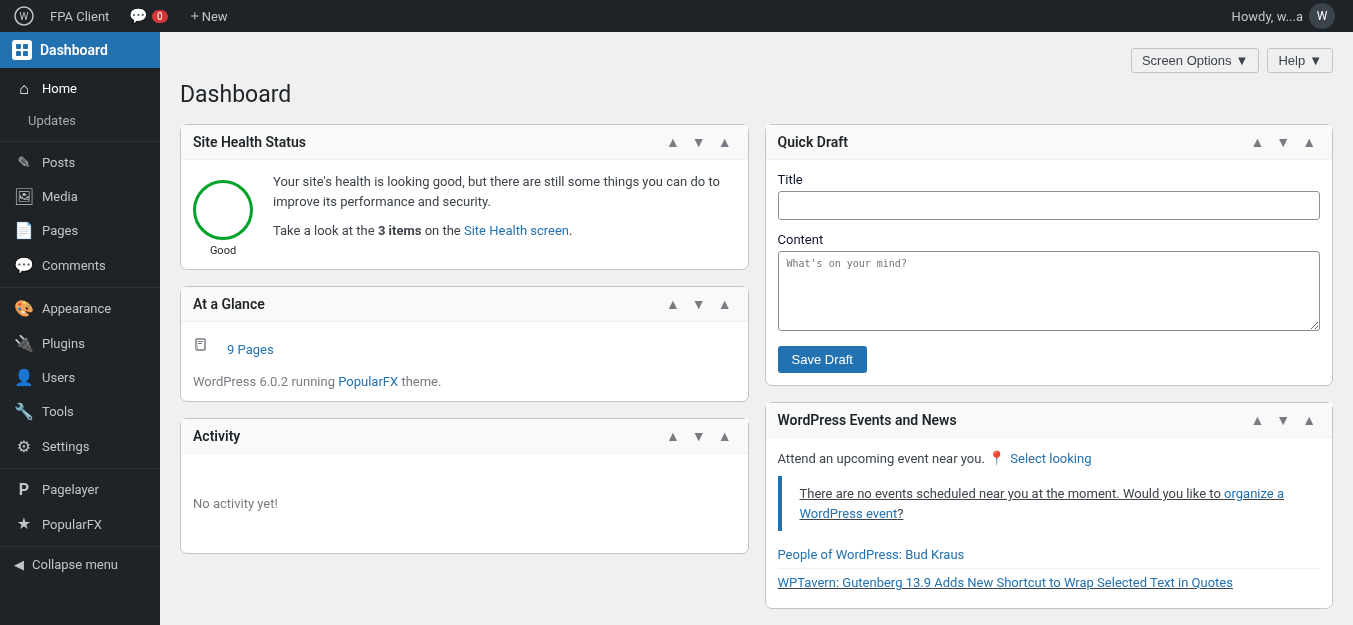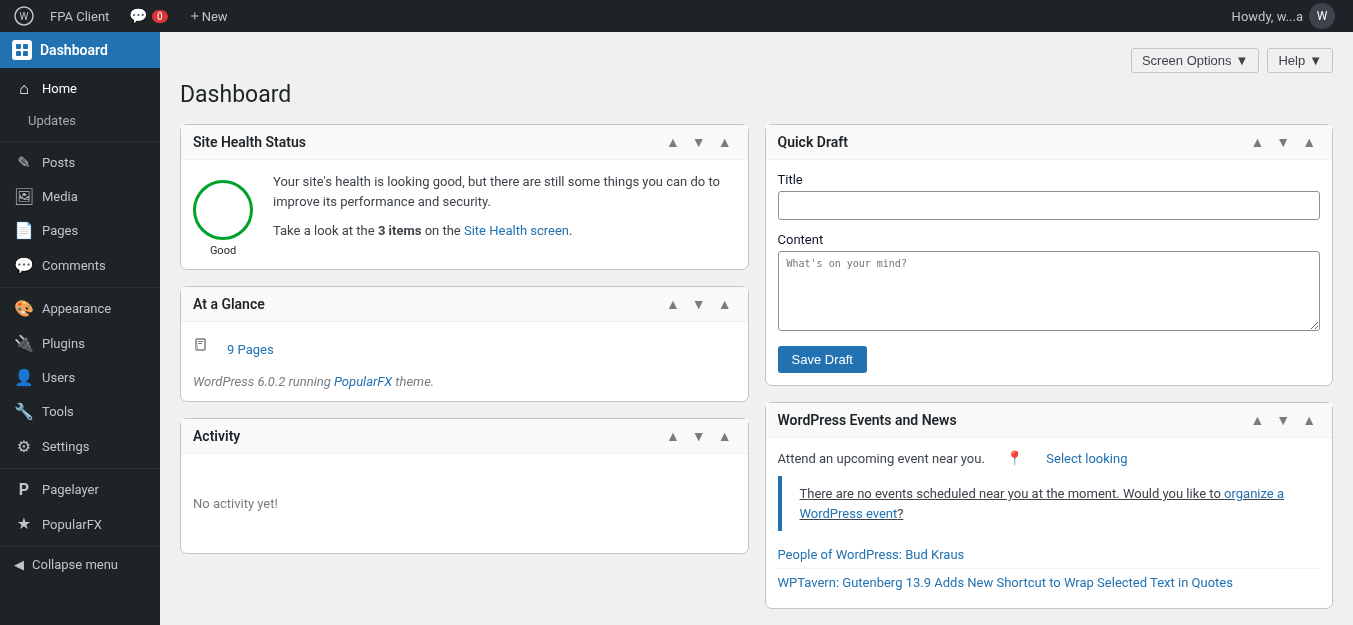--- a/index.html
+++ b/index.html
@@ -223,21 +223,21 @@
     
     .at-glance-item {
       display: flex;
       align-items: center;
       gap: 16px;
       padding: 4px 0;
       font-size: 13px;
     }
     .at-glance-icon { font-size: 16px; color: #787c82; }
     .at-glance-item a { color: #2271b1; text-decoration: none; }
-    .at-glance-wp { color: #787c82; font-size: 13px; margin-top: 10px; font-style: italic; }
+    .at-glance-wp { color: #787c82; font-size: 13px; margin-top: 10px; }
     .at-glance-wp a { color: #2271b1; text-decoration: none; }
 
     
     .no-activity {
       color: #787c82;
       padding: 30px 0;
       font-size: 13px;
     }
 
     
@@ -273,38 +273,38 @@
       background: #2271b1;
       color: #fff;
       border: none;
       border-radius: 3px;
       padding: 6px 14px;
       font-size: 13px;
       cursor: pointer;
     }
 
     
-    .events-intro { font-size: 13px; margin-bottom: 10px; display: flex; align-items: center; gap: 22px; }
+    .events-intro { font-size: 13px; margin-bottom: 10px; display: flex; align-items: center; gap: 4px; }
     .events-intro a { color: #2271b1; text-decoration: none; }
     .location-icon { color: #2271b1; font-size: 14px; }
     .events-notice {
       border-left: 4px solid #2271b1;
       padding: 8px 18px;
       font-size: 13px;
       color: #3c434a;
       margin-bottom: 10px;
       line-height: 1.5;
       text-decoration: underline;
     }
     .events-notice a { color: #2271b1; text-decoration: none; }
     .news-item {
       padding: 6px 0;
       border-bottom: 1px solid #f0f0f1;
     }
-    .news-item:last-child { border-bottom: none; }
+    .news-item:last-child { border-bottom: none; text-decoration: underline; }
     .news-item a { color: #2271b1; text-decoration: none; font-size: 13px; }
 
     
     .collapse-menu-item {
       padding: 10px 14px;
       color: #c3c4c7;
       cursor: pointer;
       display: flex;
       align-items: center;
       gap: 8px;

